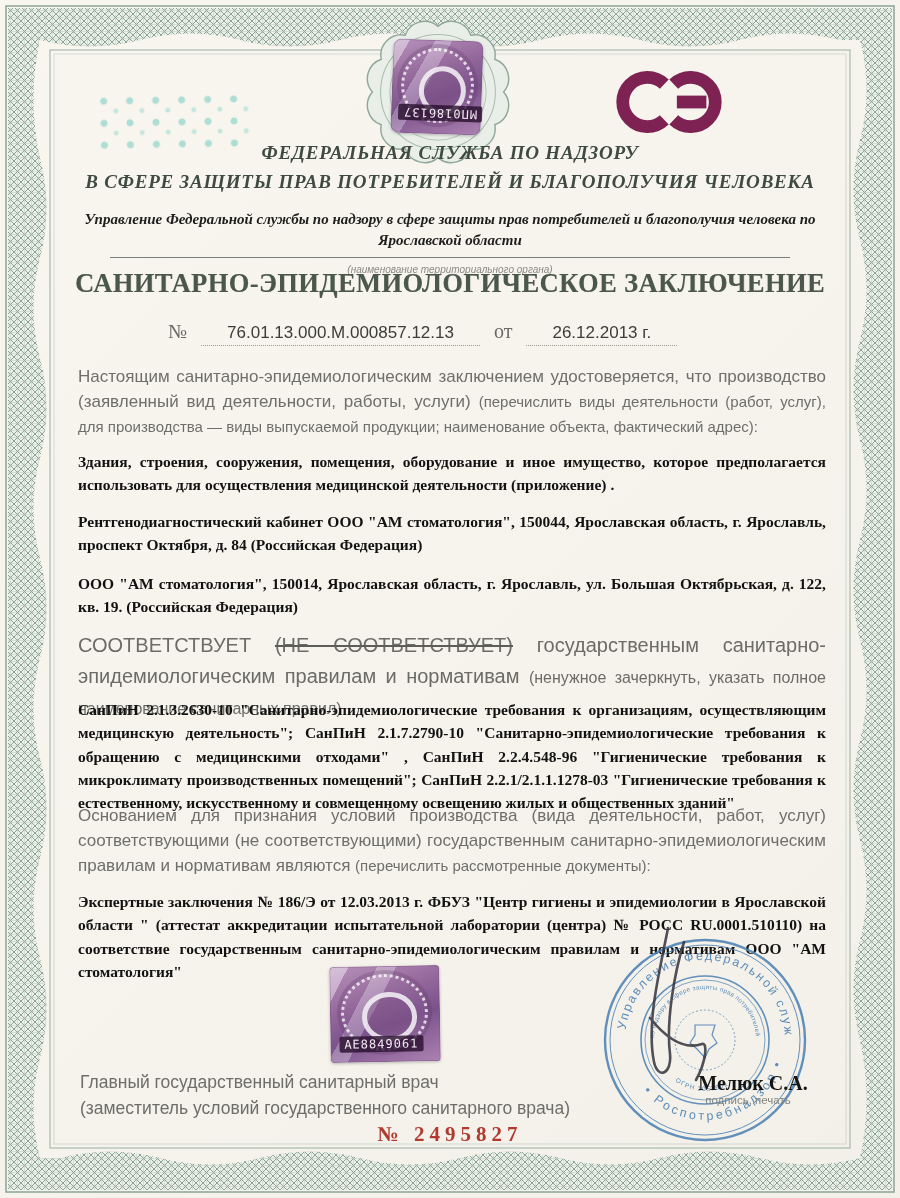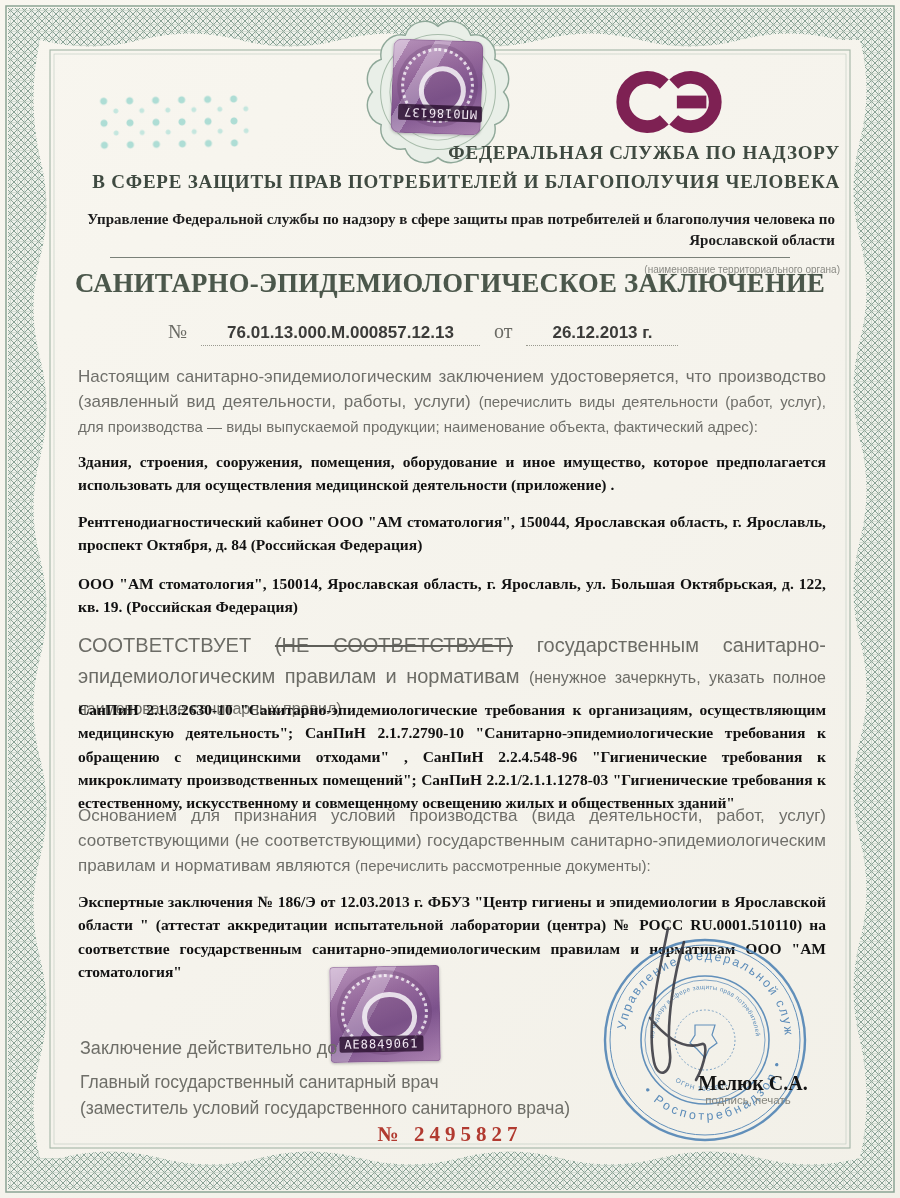--- a/index.html
+++ b/index.html
@@ -41,37 +41,37 @@
     background:rgba(40,15,45,.8);color:#f3e9f4;
     font-family:"DejaVu Sans Mono",monospace;font-size:12px;letter-spacing:1px;
     border-radius:2px;white-space:nowrap;
   }
   .holo-top{left:392px;top:40px;width:90px;height:94px;transform:rotate(2deg);}
   .holo-top .code{transform:rotate(180deg);bottom:14%;}
   .holo-bottom{left:330px;top:966px;width:110px;height:96px;transform:rotate(-1deg);border-radius:4px;}
   .se-logo{position:absolute;left:610px;top:66px;width:118px;height:72px;}
 
   
-  .hdr{position:absolute;left:60px;right:60px;top:142px;text-align:right;color:#3f4a41;}
+  .hdr{position:absolute;left:60px;right:60px;top:142px;text-align:center;color:#3f4a41;font-style:italic;}
   .hdr .l1,.hdr .l2{font-weight:bold;font-size:19px;letter-spacing:.8px;}
   .hdr .l2{margin-top:7px;}
   .org{margin:16px auto 4px;max-width:770px;font-weight:bold;font-size:15px;color:#1d1d1d;line-height:1.4;}
   .org-rule{margin:6px auto 0;width:680px;border-top:1.2px solid #7a8078;}
   .org-cap{margin-top:6px;font-family:"Liberation Sans",sans-serif;font-size:10px;color:#8a8a84;}
   .doc-title{
     position:absolute;left:0;right:0;top:268px;text-align:center;
     font-weight:bold;font-size:26.5px;letter-spacing:.4px;color:#4b574b;
     text-shadow:.4px .4px 0 rgba(75,87,75,.35);
   }
   .num-line{
     position:absolute;left:168px;top:320px;display:flex;align-items:baseline;gap:14px;
     font-family:"Liberation Sans",sans-serif;color:#4a4a46;
   }
   .num-line .lbl{font-family:"Liberation Serif",serif;font-size:20px;color:#6a6a64;}
-  .num-line .fill{font-weight:bold;font-size:17px;color:#3c3c3a;border-bottom:1.6px dotted #9a9a90;padding:0 26px 2px;}
+  .num-line .fill{font-weight:normal;font-size:17px;color:#3c3c3a;border-bottom:1.6px dotted #9a9a90;padding:0 26px 2px;}
 
   
   .blk{position:absolute;left:78px;width:748px;}
   .gray{font-family:"Liberation Sans",sans-serif;color:#6f6f6a;font-size:17px;line-height:1.48;text-align:justify;}
   .gray .note{font-size:15px;margin-top:18px;}
   .blackb{font-weight:bold;color:#121212;font-size:15.5px;line-height:1.5;text-align:justify;}
   .conforms{font-family:"Liberation Sans",sans-serif;color:#6c6c66;font-size:20px;line-height:1.55;text-align:justify;}
   .conforms .strike{text-decoration:line-through;text-decoration-thickness:2px;text-decoration-color:#5e5e58;}
   .conforms .note{font-size:16px;}
   .applicant{font-family:"Liberation Sans",sans-serif;color:#77776f;}
@@ -172,21 +172,20 @@
     <span>Основанием для признания условий производства (вида деятельности, работ, услуг) соответствующими (не соответствующими) государственным санитарно-эпидемиологическим правилам и нормативам являются </span><span class="note">(перечислить рассмотренные документы):</span>
   </div>
 
   <div class="blk blackb" style="top:890px">Экспертные заключения № 186/Э от 12.03.2013 г. ФБУЗ "Центр гигиены и эпидемиологии в Ярославской области " (аттестат аккредитации испытательной лаборатории (центра) № РОСС RU.0001.510110) на соответствие государственным санитарно-эпидемиологическим правилам и нормативам ООО "АМ стоматология"</div>
 
   <div class="holo holo-bottom">
     <div class="ring"></div>
     <div class="code">АЕ8849061</div>
   </div>
 
-  <div class="foot-gray" style="top:1038px">Заключение действительно до</div>
   <div class="foot-gray" style="top:1072px;font-size:17.5px">Главный государственный санитарный врач</div>
   <div class="foot-gray" style="top:1098px;font-size:17.5px">(заместитель условий государственного санитарного врача)</div>
 
   <svg class="stamp-wrap" viewBox="0 0 300 252">
     <defs>
       <path id="arcTop" d="M 37,118 A 80,80 0 0 1 197,118"></path>
       <path id="arcBot" d="M 37,118 A 80,80 0 0 0 197,118"></path>
       <path id="arcInner" d="M 66,118 A 51,51 0 0 1 168,118"></path>
       <path id="arcInnerB" d="M 66,118 A 51,51 0 0 0 168,118"></path>
     </defs>

